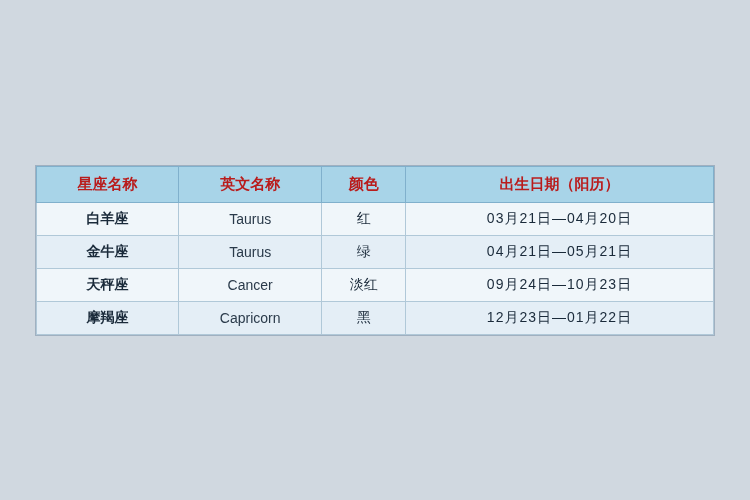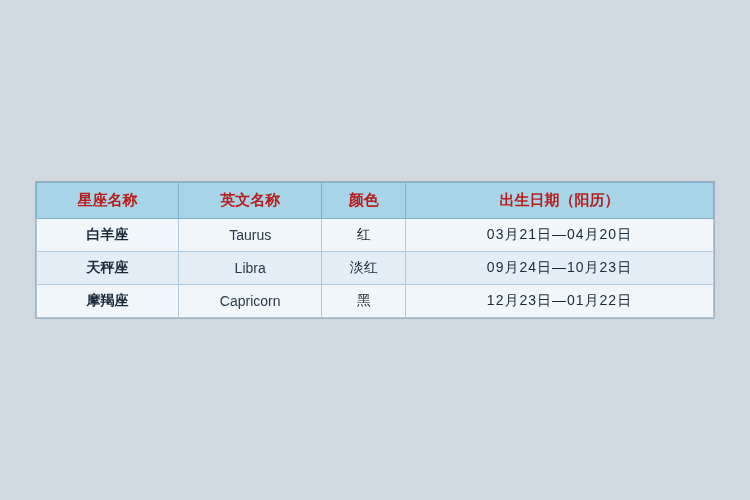--- a/index.html
+++ b/index.html
@@ -83,22 +83,28 @@
       </tr>
     </thead>
     <tbody id="table-body">
     <tr>
           <td>白羊座</td>
           <td>Taurus</td>
           <td>红</td>
           <td>03月21日—04月20日</td>
         </tr>
         <tr>
+          <td>金牛座</td>
+          <td>Taurus</td>
+          <td>绿</td>
+          <td>04月21日—05月21日</td>
+        </tr>
+        <tr>
           <td>天秤座</td>
-          <td>Libra</td>
+          <td>Cancer</td>
           <td>淡红</td>
           <td>09月24日—10月23日</td>
         </tr>
         <tr>
           <td>摩羯座</td>
           <td>Capricorn</td>
           <td>黑</td>
           <td>12月23日—01月22日</td>
         </tr>
       </tbody>

